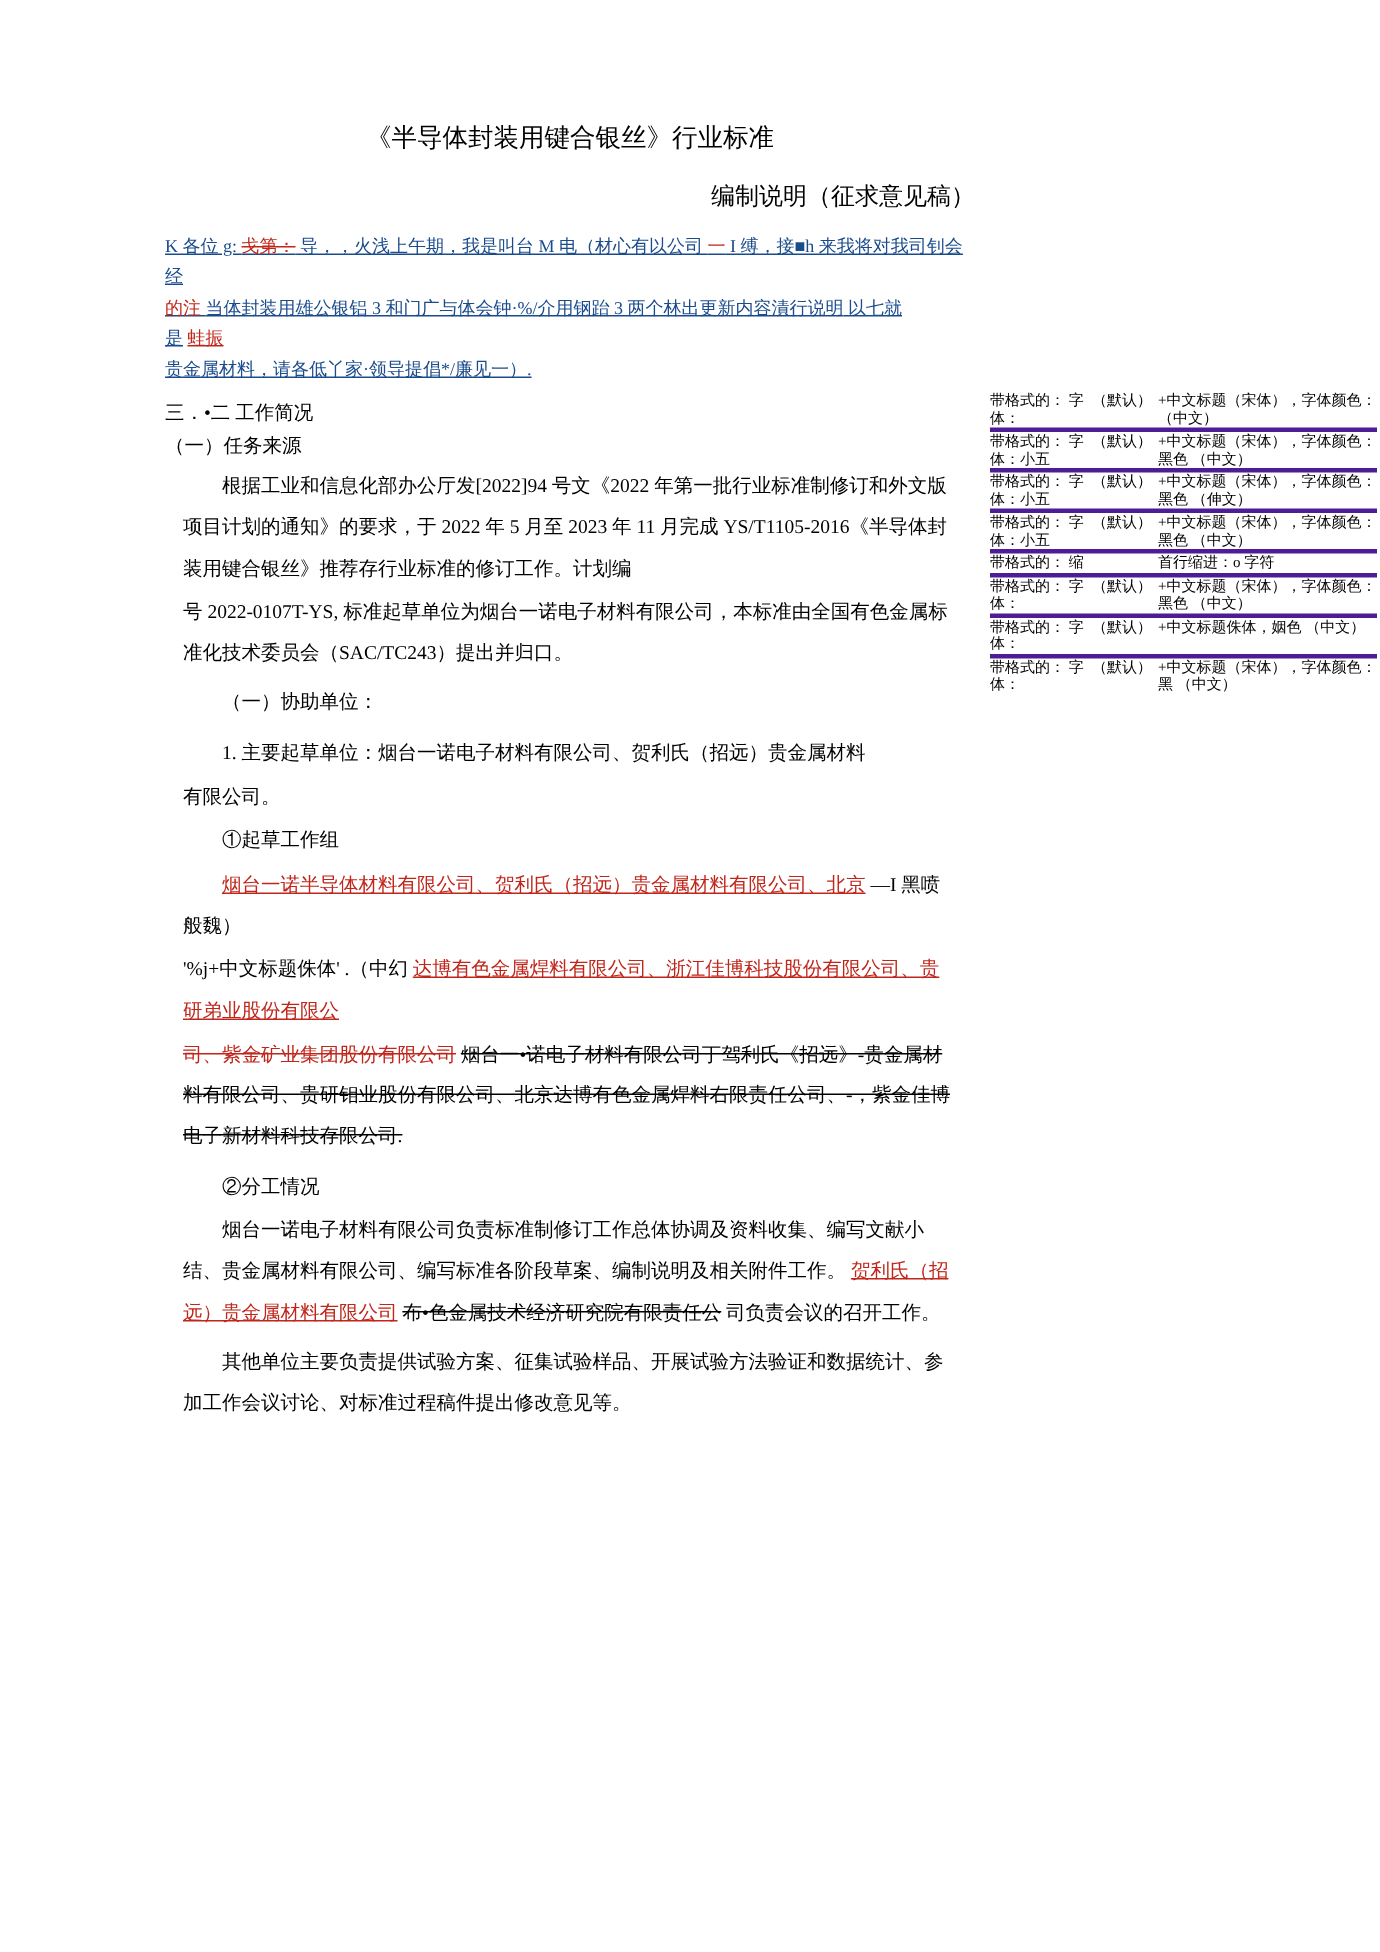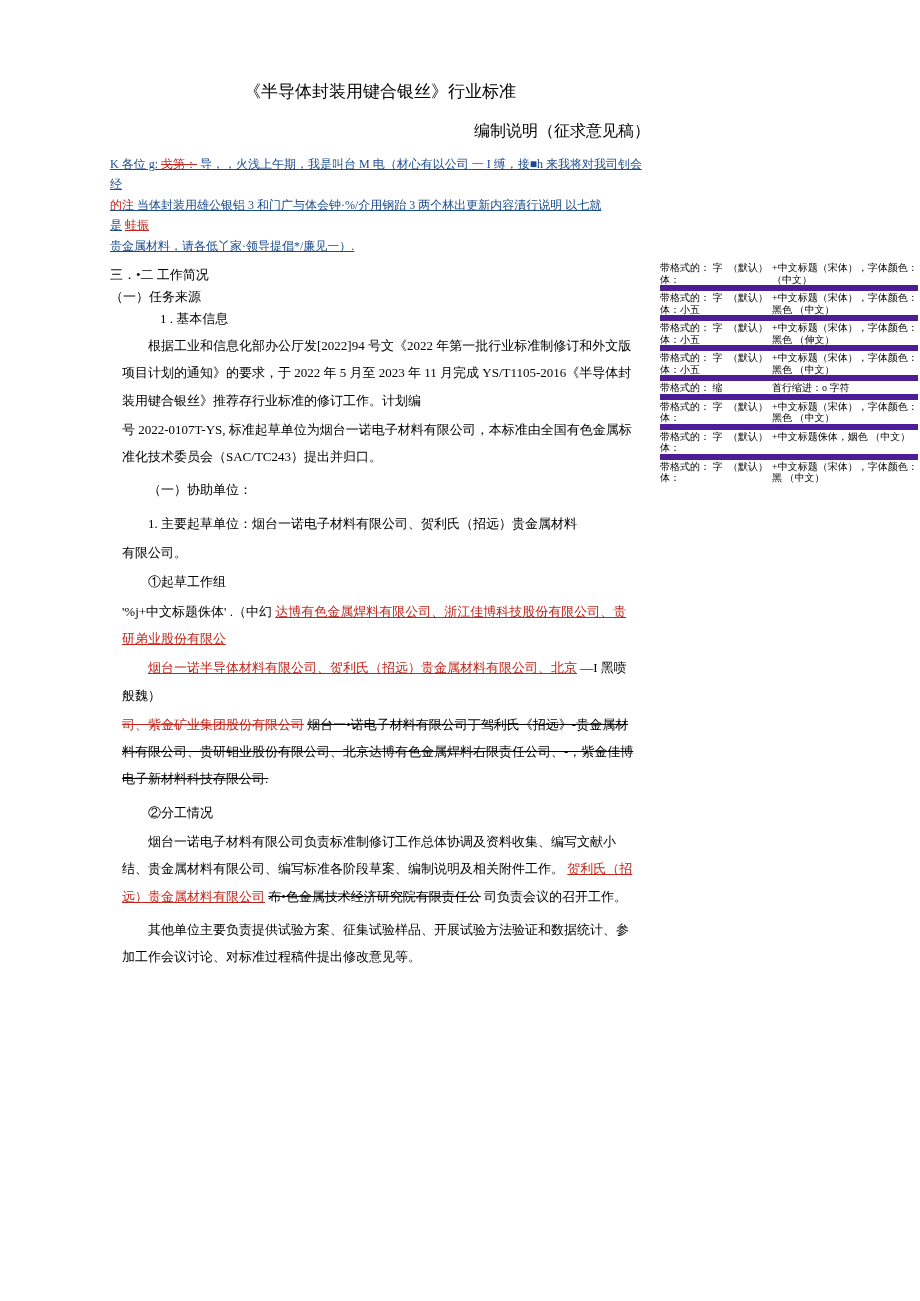--- a/index.html
+++ b/index.html
@@ -66,21 +66,21 @@
   .comments {
     position: absolute;
     top: 261px;
     left: 660px;
     width: 258px;
     font-size: 10px;
     line-height: 1.15;
   }
   .comment-row {
     display: flex;
-    border-top: 6px solid #4c1d95;
+    border-top: 3px solid #4c1d95;
     padding: 1px 0 0 0;
     margin-bottom: 0;
   }
   .comment-row.first { border-top: none; }
   .c-left {
     width: 68px;
     flex: 0 0 68px;
   }
   .c-mid {
     width: 44px;
@@ -116,39 +116,38 @@
         <span class="rev-line">是</span>
         <span class="red underline">蛙振</span>
       </div>
       <div class="rev-line">贵金属材料，请各低丫家·领导提倡*/廉见一）.</div>
     </div>
 
     <div class="section-hdr">三．•二  工作简况</div>
 
     <div class="sub-hdr">（一）任务来源</div>
 
-    <div class="sub-hdr indent1">1  . 基本信息</div>
 
     <div class="para indent-p">根据工业和信息化部办公厅发[2022]94 号文《2022 年第一批行业标准制修订和外文版项目计划的通知》的要求，于 2022 年 5 月至 2023 年 11 月完成 YS/T1105-2016《半导体封装用键合银丝》推荐存行业标准的修订工作。计划编</div>
     <div class="para">号 2022-0107T-YS, 标准起草单位为烟台一诺电子材料有限公司，本标准由全国有色金属标准化技术委员会（SAC/TC243）提出并归口。</div>
 
     <div class="para indent-p spaced">（一）协助单位：</div>
 
     <div class="para indent-p spaced">1. 主要起草单位：烟台一诺电子材料有限公司、贺利氏（招远）贵金属材料</div>
     <div class="para">有限公司。</div>
 
     <div class="para indent-p">①起草工作组</div>
 
+    <div class="para indent-p">
+      <span class="red underline">烟台一诺半导体材料有限公司、贺利氏（招远）贵金属材料有限公司、北京</span>
+      <span>—I 黑喷般魏）</span>
+    </div>
     <div class="para">
       <span>'%j+中文标题侏体'  .（中幻</span>
       <span class="red underline">达博有色金属焊料有限公司、浙江佳博科技股份有限公司、贵研弟业股份有限公</span>
-    </div>
-    <div class="para indent-p">
-      <span class="red underline">烟台一诺半导体材料有限公司、贺利氏（招远）贵金属材料有限公司、北京</span>
-      <span>—I 黑喷般魏）</span>
     </div>
     <div class="para">
       <span class="red-strike">司、紫金矿业集团股份有限公司</span>
       <span class="strike">烟台一•诺电子材料有限公司丁驾利氏《招远》-贵金属材料有限公司、贵研钼业股份有限公司、北京达博有色金属焊料右限责任公司、-，紫金佳博电子新材料科技存限公司.</span>
     </div>
 
     <div class="para indent-p spaced">②分工情况</div>
 
     <div class="para indent-p">
       <span>烟台一诺电子材料有限公司负责标准制修订工作总体协调及资料收集、编写文献小结、贵金属材料有限公司、编写标准各阶段草案、编制说明及相关附件工作。</span>

